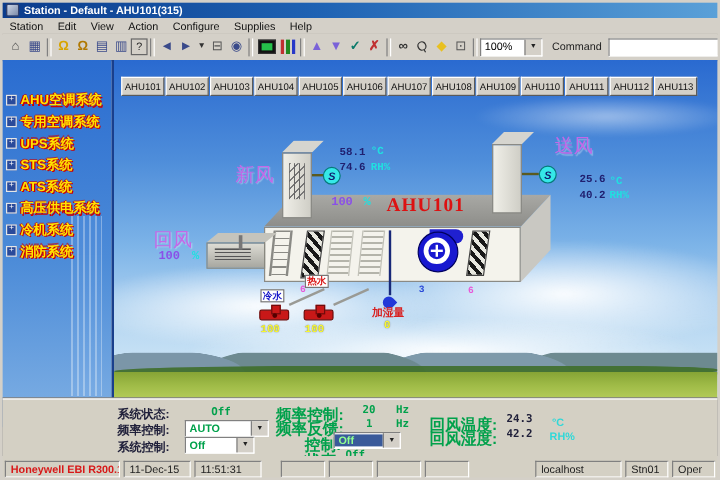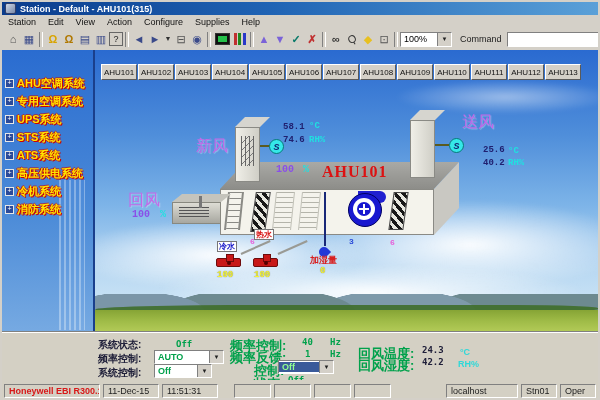--- a/index.html
+++ b/index.html
@@ -335,21 +335,21 @@
       <span class="cval">AUTO</span>
       <span class="carr">▼</span>
     </span>
     <span class="cpl" style="left:96px;top:33px">系统控制:</span>
     <span class="combo" style="left:152px;top:31px;width:58px">
       <span class="cval">Off</span>
       <span class="carr">▼</span>
     </span>
 
     <span class="cpg" style="left:228px;top:4px">频率控制:</span>
-    <span class="cpv" style="left:300px;top:4px">40</span>
+    <span class="cpv" style="left:300px;top:4px">20</span>
     <span class="cpv" style="left:328px;top:4px">Hz</span>
     <span class="cpg" style="left:228px;top:16px">频率反馈:</span>
     <span class="cpv" style="left:303px;top:16px">1</span>
     <span class="cpv" style="left:328px;top:16px">Hz</span>
     <span class="cpg" style="left:252px;top:29px">控制:</span>
     <span class="combo hl" style="left:276px;top:27px;width:56px">
       <span class="cval">Off</span>
       <span class="carr">▼</span>
     </span>
     <span class="cpg" style="left:252px;top:42px">状态:</span>

